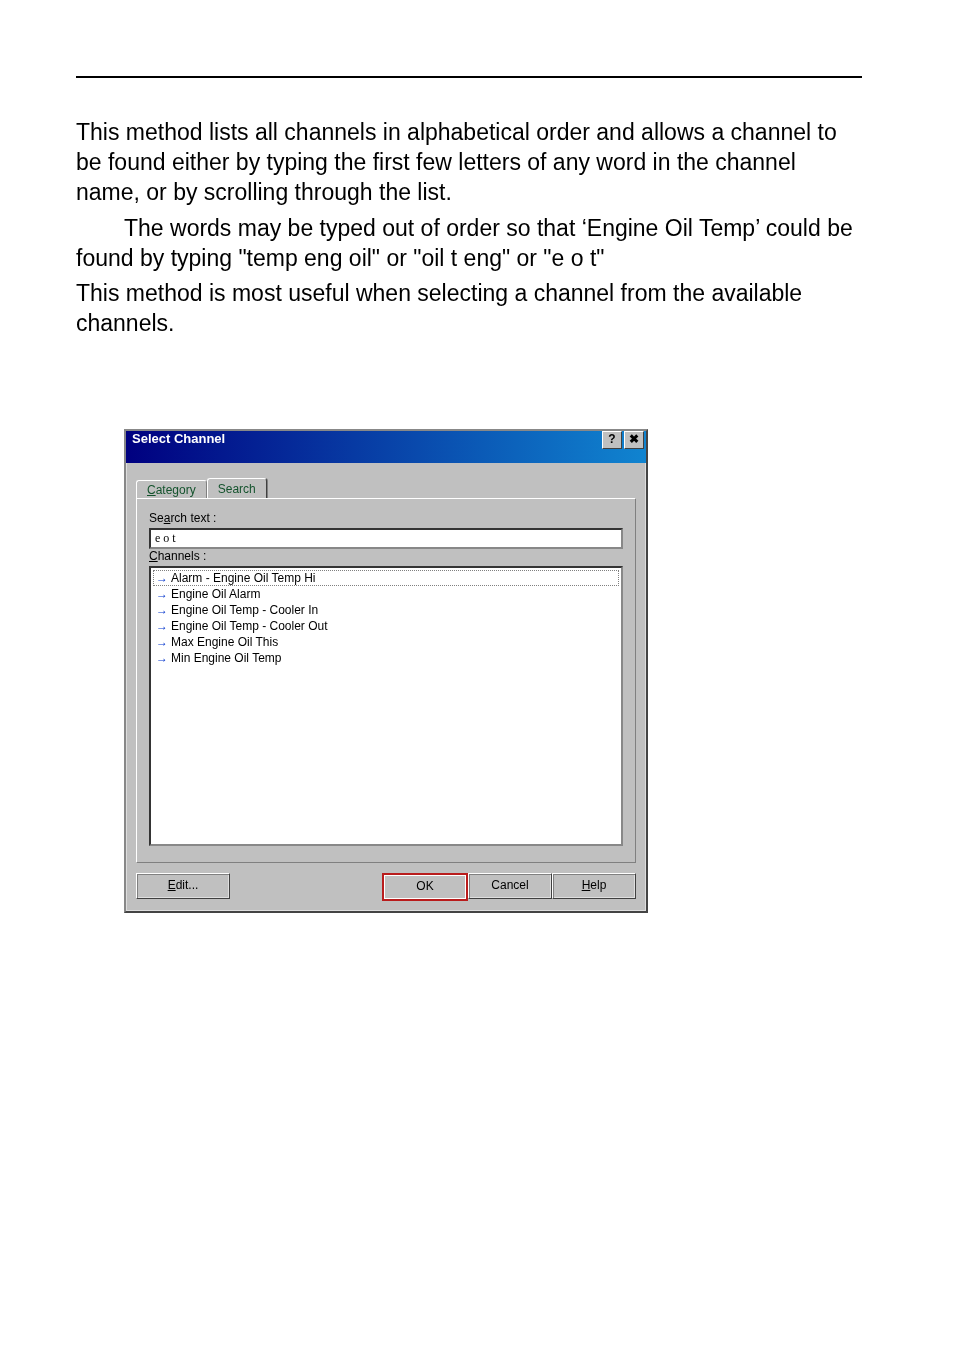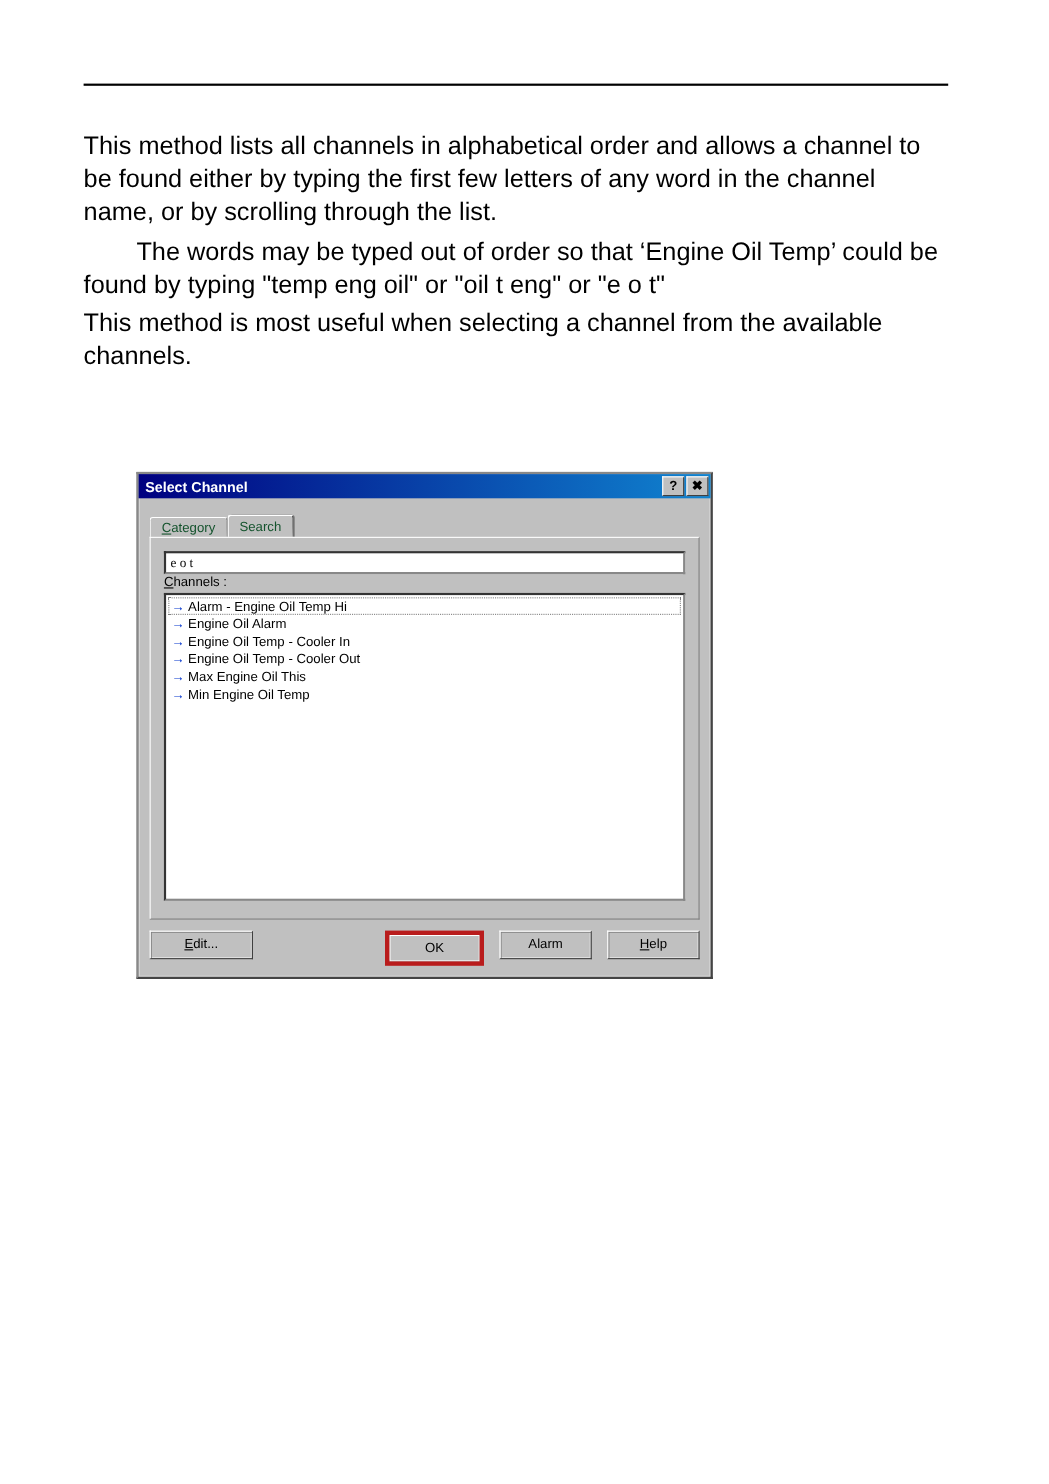--- a/index.html
+++ b/index.html
@@ -34,22 +34,21 @@
     margin: 90px 0 0 48px;
     border: 2px solid #888;
     border-right-color: #444;
     border-bottom-color: #444;
     background: #c0c0c0;
     box-shadow: 0 0 0 1px #ddd inset;
     font-family: Tahoma, Arial, sans-serif;
   }
   .titlebar {
     display: flex;
-    align-items: center;
-    height: 22px;
+    height: 32px;
     background: linear-gradient(to right, #000080, #1084d0);
     color: #fff;
     font-weight: bold;
     font-size: 13px;
     padding: 0 2px 0 6px;
   }
   .titlebar .title {
     flex: 1;
   }
   .titlebar .btn {
@@ -164,40 +163,40 @@
     font-weight: bold;
     font-size: 12px;
     width: 14px;
     text-align: center;
     margin-right: 2px;
     line-height: 12px;
   }
 
   .button-row {
     display: flex;
-    gap: 14px;
+    gap: 0;
     padding: 10px 0 0 0;
   }
   .button-row .spacer { flex: 1; }
   .push-button {
     width: 82px;
     height: 24px;
     background: #c0c0c0;
     border: 1px solid #fff;
     border-right-color: #404040;
     border-bottom-color: #404040;
     font-size: 12px;
     font-family: Tahoma, Arial, sans-serif;
     text-align: center;
     line-height: 22px;
     cursor: default;
     box-shadow: 1px 1px 0 #808080 inset, -1px -1px 0 #dfdfdf inset;
   }
   .push-button.default {
-    border: 4px solid #b91c1c;
+    border: 2px solid #b91c1c;
     box-shadow: 0 0 0 1px #fff inset, -1px -1px 0 #808080 inset;
   }
   .push-button.edit {
     width: 92px;
     margin-right: 40px;
   }
 
   .underline-first::first-letter { text-decoration: underline; }
   .u { text-decoration: underline; }
 </style>
@@ -221,20 +220,23 @@
 
     <div class="dialog-body">
 
       <div class="tabstrip">
         <div class="tab inactive underline-first">Category</div>
         <div class="tab active">Search</div>
       </div>
 
       <div class="tab-panel">
 
+        <div class="field-label">
+          <span>Se</span><span class="u">a</span><span>rch text :</span>
+        </div>
         <input type="text" class="text-input" value="e o t" style="">
 
         <div class="field-label channels-label">
           <span class="u">C</span><span>hannels :</span>
         </div>
 
         <div class="listbox">
           <div class="listitem selected">
             <span class="arrow">→</span>
             <span>Alarm - Engine Oil Temp Hi</span>
@@ -262,21 +264,21 @@
         </div>
 
       </div>
 
       <div class="button-row">
         <div class="push-button edit">
           <span class="u">E</span><span>dit...</span>
         </div>
         <div class="spacer"></div>
         <div class="push-button default">OK</div>
-        <div class="push-button">Alarm</div>
+        <div class="push-button">Cancel</div>
         <div class="push-button">
           <span class="u">H</span><span>elp</span>
         </div>
       </div>
 
     </div>
   </div>
 
 </div>
 

